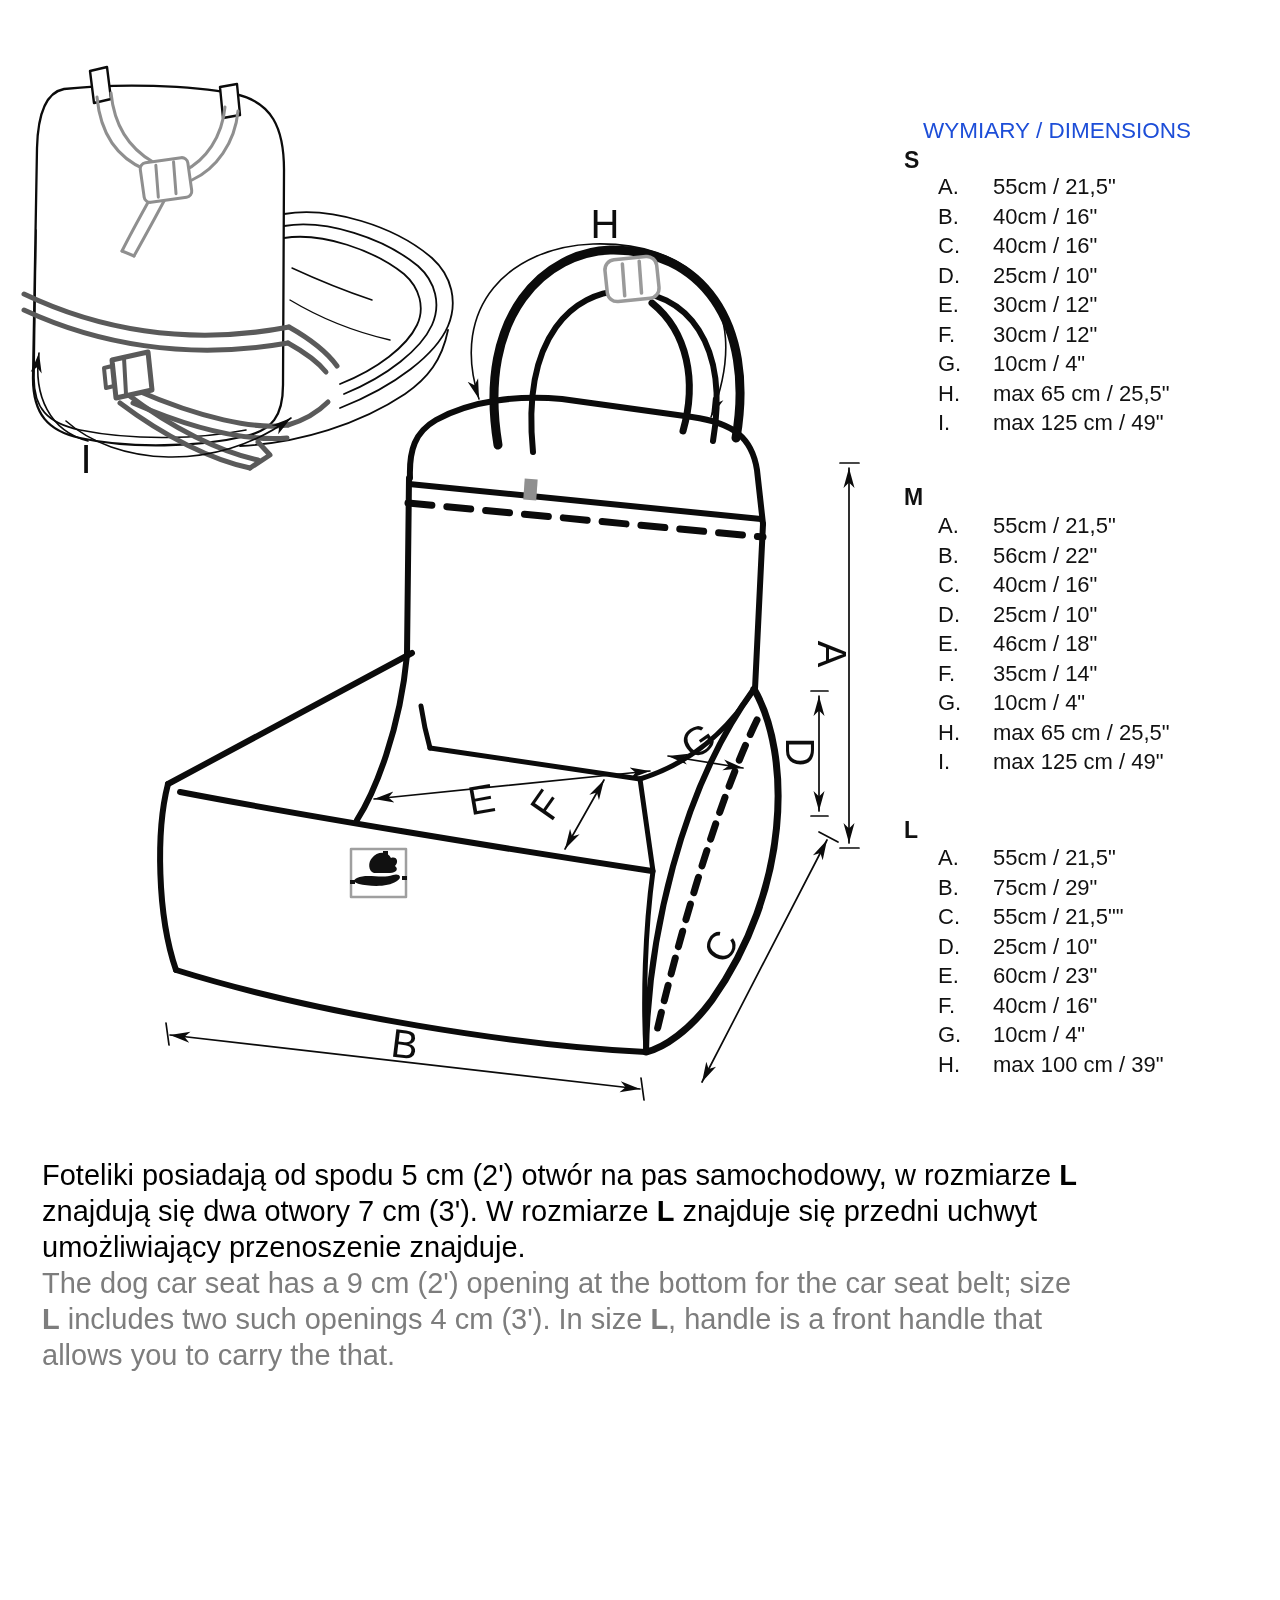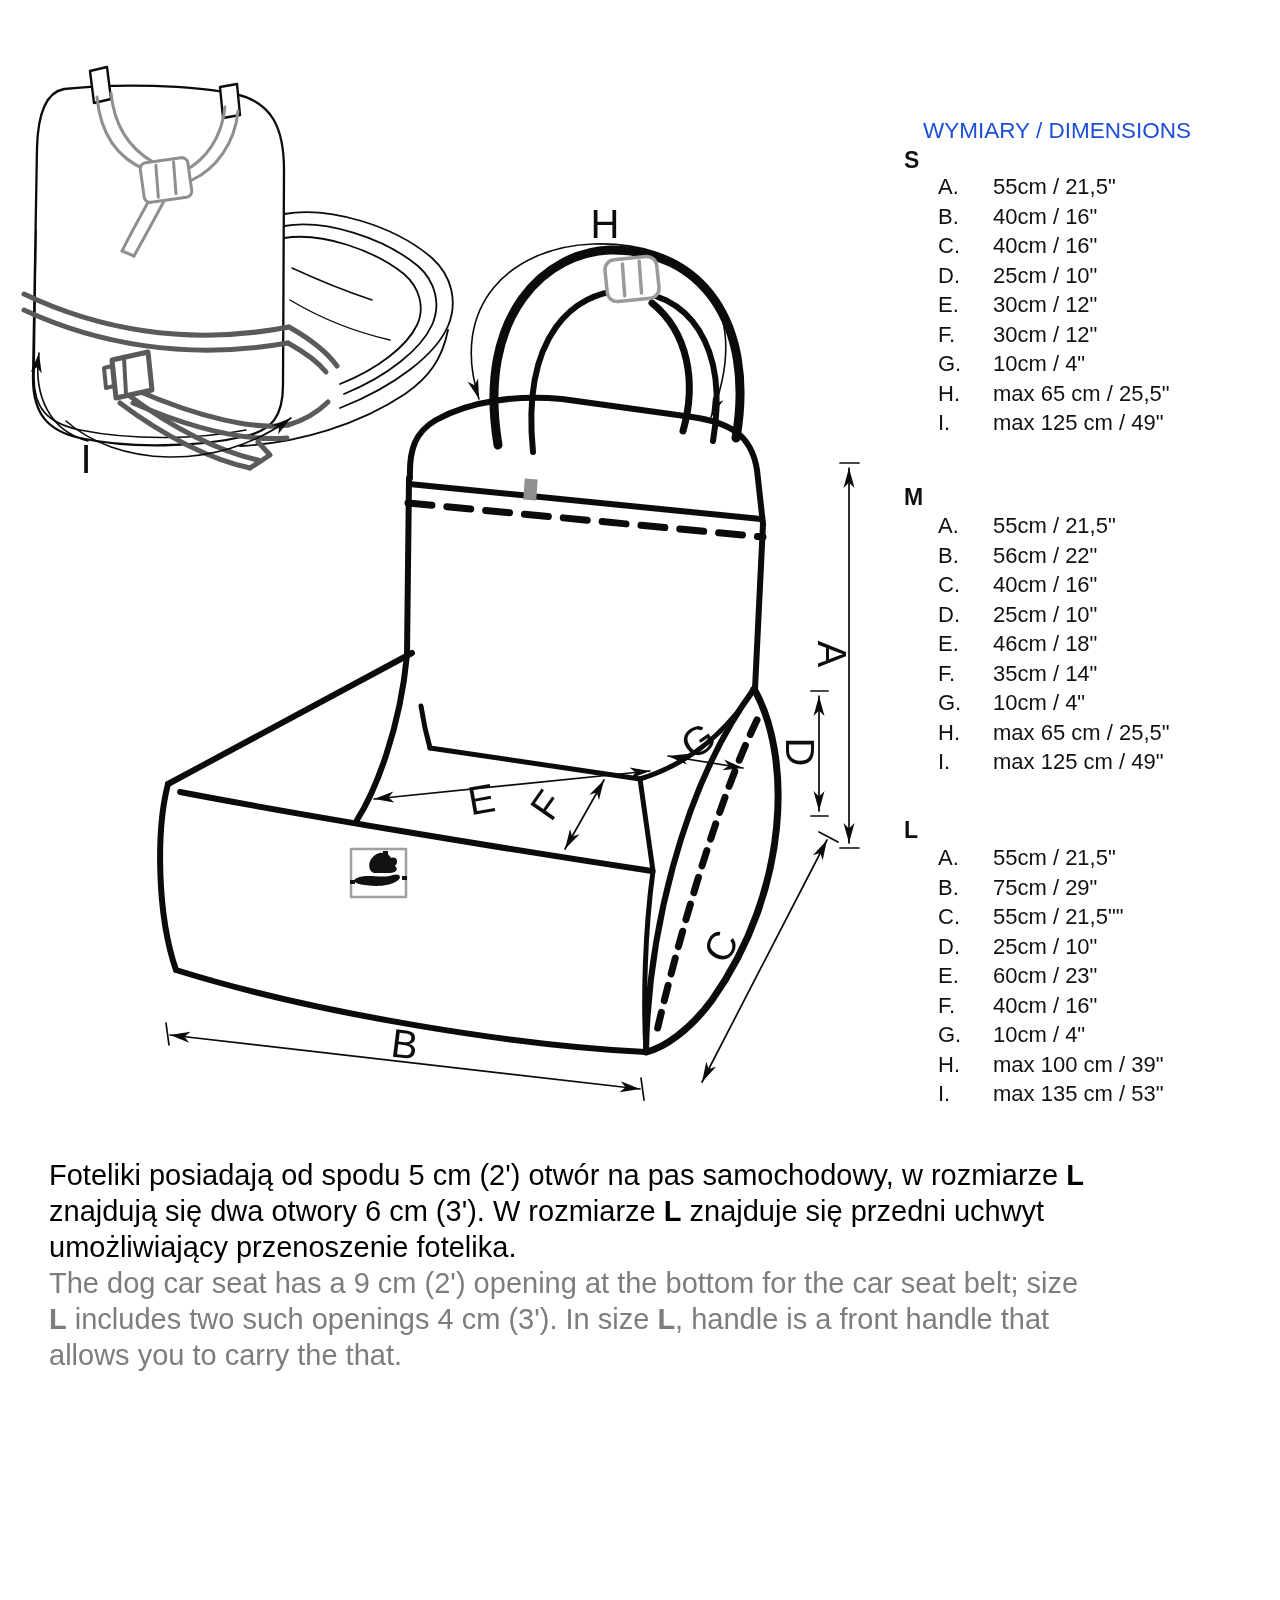--- a/index.html
+++ b/index.html
@@ -16,21 +16,21 @@
   .size-label{position:absolute;left:1px;font-size:23px;font-weight:bold;line-height:29.5px;color:#111;}
   .size-rows{position:absolute;left:0;width:340px;font-size:22px;line-height:29.5px;color:#111;}
   .dim-row{padding-left:35px;white-space:nowrap;}
   .dim-row .k{display:inline-block;width:55px;}
   #s-label{top:146px;} #s-rows{top:172px;}
   #m-label{top:483px;} #m-rows{top:511px;}
   #l-label{top:816px;} #l-rows{top:843px;}
 
   
   .notes{position:absolute;left:42px;top:1157px;width:1220px;}
-  .note-line{font-size:29px;line-height:36px;white-space:nowrap;margin-left:7px;}
+  .note-line{font-size:29px;line-height:36px;white-space:nowrap;}
   .notes .pl{color:#000;}
   .notes .en{color:#7d7d7d;}
   .note-line .b{font-weight:bold;}
 </style>
 </head>
 <body>
 
 <div class="page">
 
   <svg width="1280" height="1600" viewBox="0 0 1280 1600">
@@ -207,29 +207,28 @@
     <div class="size-label" id="l-label">L</div>
     <div class="size-rows" id="l-rows">
         <div class="dim-row"><span class="k">A.</span><span class="v">55cm / 21,5"</span></div>
         <div class="dim-row"><span class="k">B.</span><span class="v">75cm / 29"</span></div>
         <div class="dim-row"><span class="k">C.</span><span class="v">55cm / 21,5""</span></div>
         <div class="dim-row"><span class="k">D.</span><span class="v">25cm / 10"</span></div>
         <div class="dim-row"><span class="k">E.</span><span class="v">60cm / 23"</span></div>
         <div class="dim-row"><span class="k">F.</span><span class="v">40cm / 16"</span></div>
         <div class="dim-row"><span class="k">G.</span><span class="v">10cm / 4"</span></div>
         <div class="dim-row"><span class="k">H.</span><span class="v">max 100 cm / 39"</span></div>
-        <div class="dim-row"><span class="k">I.</span><span class="v">max 135 cm / 53"</span></div>
       </div>
   </div>
 
   <div class="notes">
     <div class="pl">
         <div class="note-line"><span>Foteliki posiadają od spodu 5 cm (2') otwór na pas samochodowy, w rozmiarze </span><span class="b">L</span></div>
-        <div class="note-line"><span>znajdują się dwa otwory 6 cm (3'). W rozmiarze </span><span class="b">L</span><span> znajduje się przedni uchwyt</span></div>
-        <div class="note-line"><span>umożliwiający przenoszenie fotelika.</span></div>
+        <div class="note-line"><span>znajdują się dwa otwory 7 cm (3'). W rozmiarze </span><span class="b">L</span><span> znajduje się przedni uchwyt</span></div>
+        <div class="note-line"><span>umożliwiający przenoszenie znajduje.</span></div>
       </div>
     <div class="en">
         <div class="note-line"><span>The dog car seat has a 9 cm (2') opening at the bottom for the car seat belt; size</span></div>
         <div class="note-line"><span class="b">L</span><span> includes two such openings 4 cm (3'). In size </span><span class="b">L</span><span>, handle is a front handle that</span></div>
         <div class="note-line"><span>allows you to carry the that.</span></div>
       </div>
   </div>
 
 </div>
 

